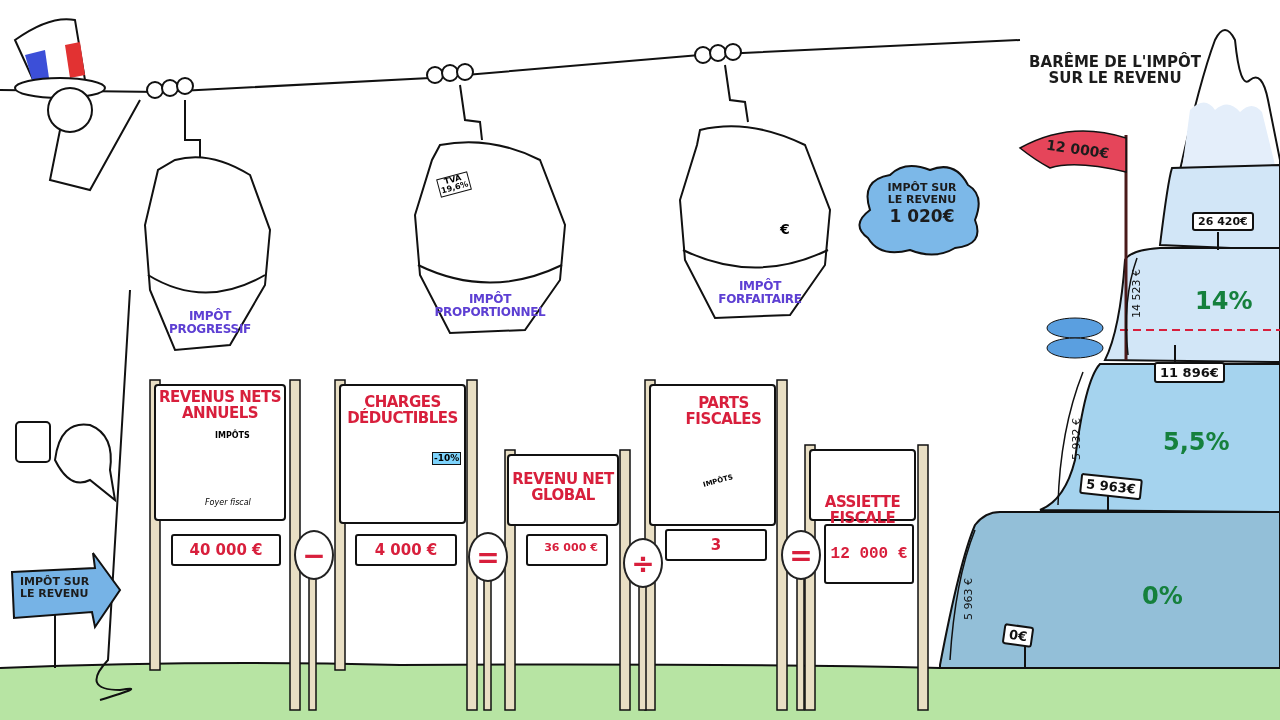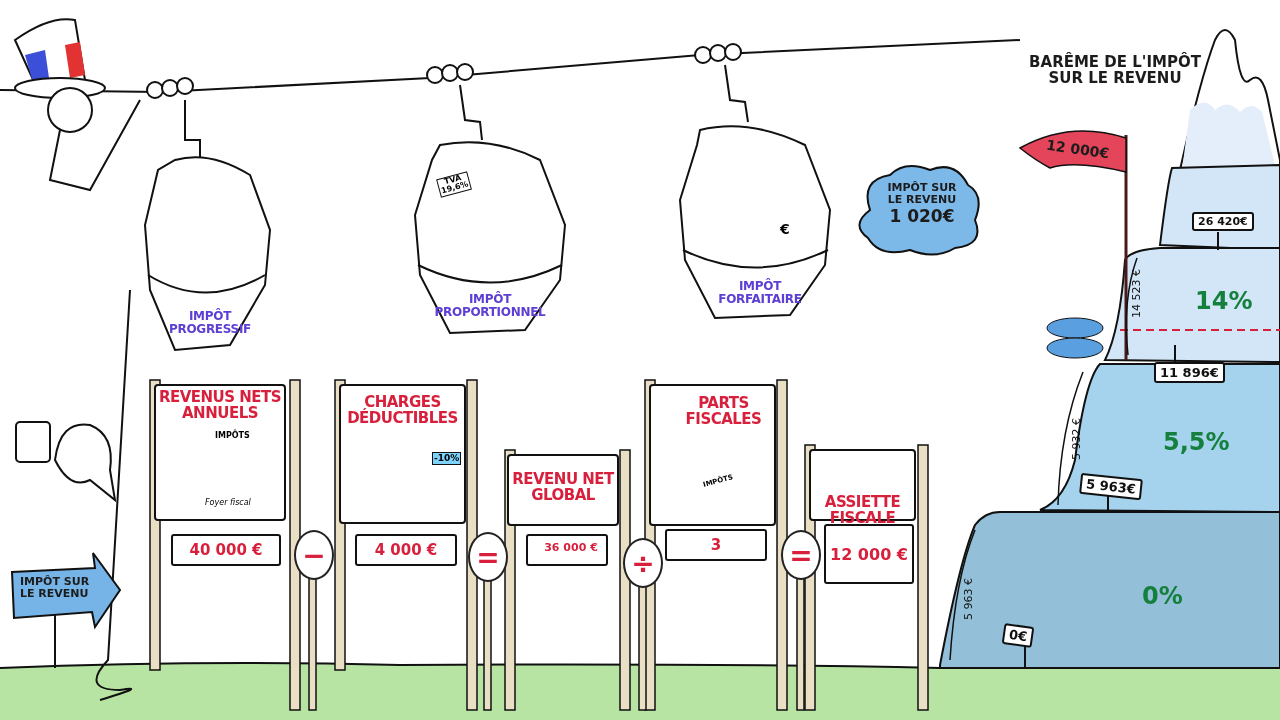--- a/index.html
+++ b/index.html
@@ -204,21 +204,21 @@
   <div>Parts</div>
   <div>fiscales</div>
 </div>
 <div class="abs hand" style="left:703px;top:478px;font-size:7px;transform:rotate(-15deg);">Impôts</div>
 <div class="sign-value" style="left:666px;top:536px;width:100px;">3</div>
 
 <div class="sign-title hand red" style="left:810px;top:466px;width:105px;margin-top:29px;">
   <div>Assiette</div>
   <div>fiscale</div>
 </div>
-<div class="sign-value" style="left:825px;top:545px;width:88px;font-size:16px;">12 000 €</div>
+<div class="sign-value" style="left:825px;top:545px;width:88px;font-size:16px;font-family:Liberation Mono, monospace;">12 000 €</div>
 
 <div class="op-sign" style="left:294px;top:530px;">−</div>
 <div class="op-sign" style="left:468px;top:532px;">=</div>
 <div class="op-sign" style="left:623px;top:538px;">÷</div>
 <div class="op-sign" style="left:781px;top:530px;">=</div>
 
 <div class="abs hand dark" style="left:1046px;top:142px;font-size:14px;transform:rotate(8deg);">12 000€</div>
 
 <div class="tier-label" style="left:1142px;top:582px;">0%</div>
 <div class="tier-label" style="left:1163px;top:428px;">5,5%</div>

